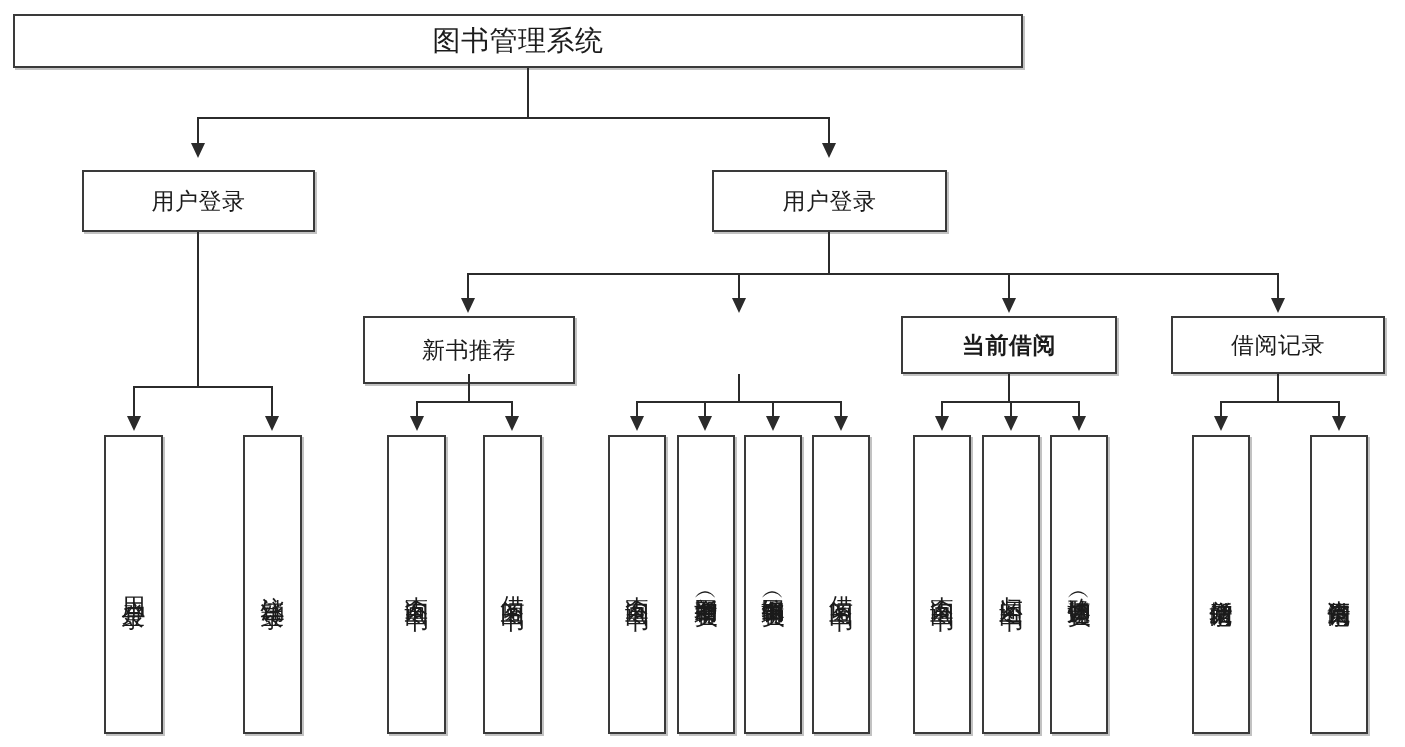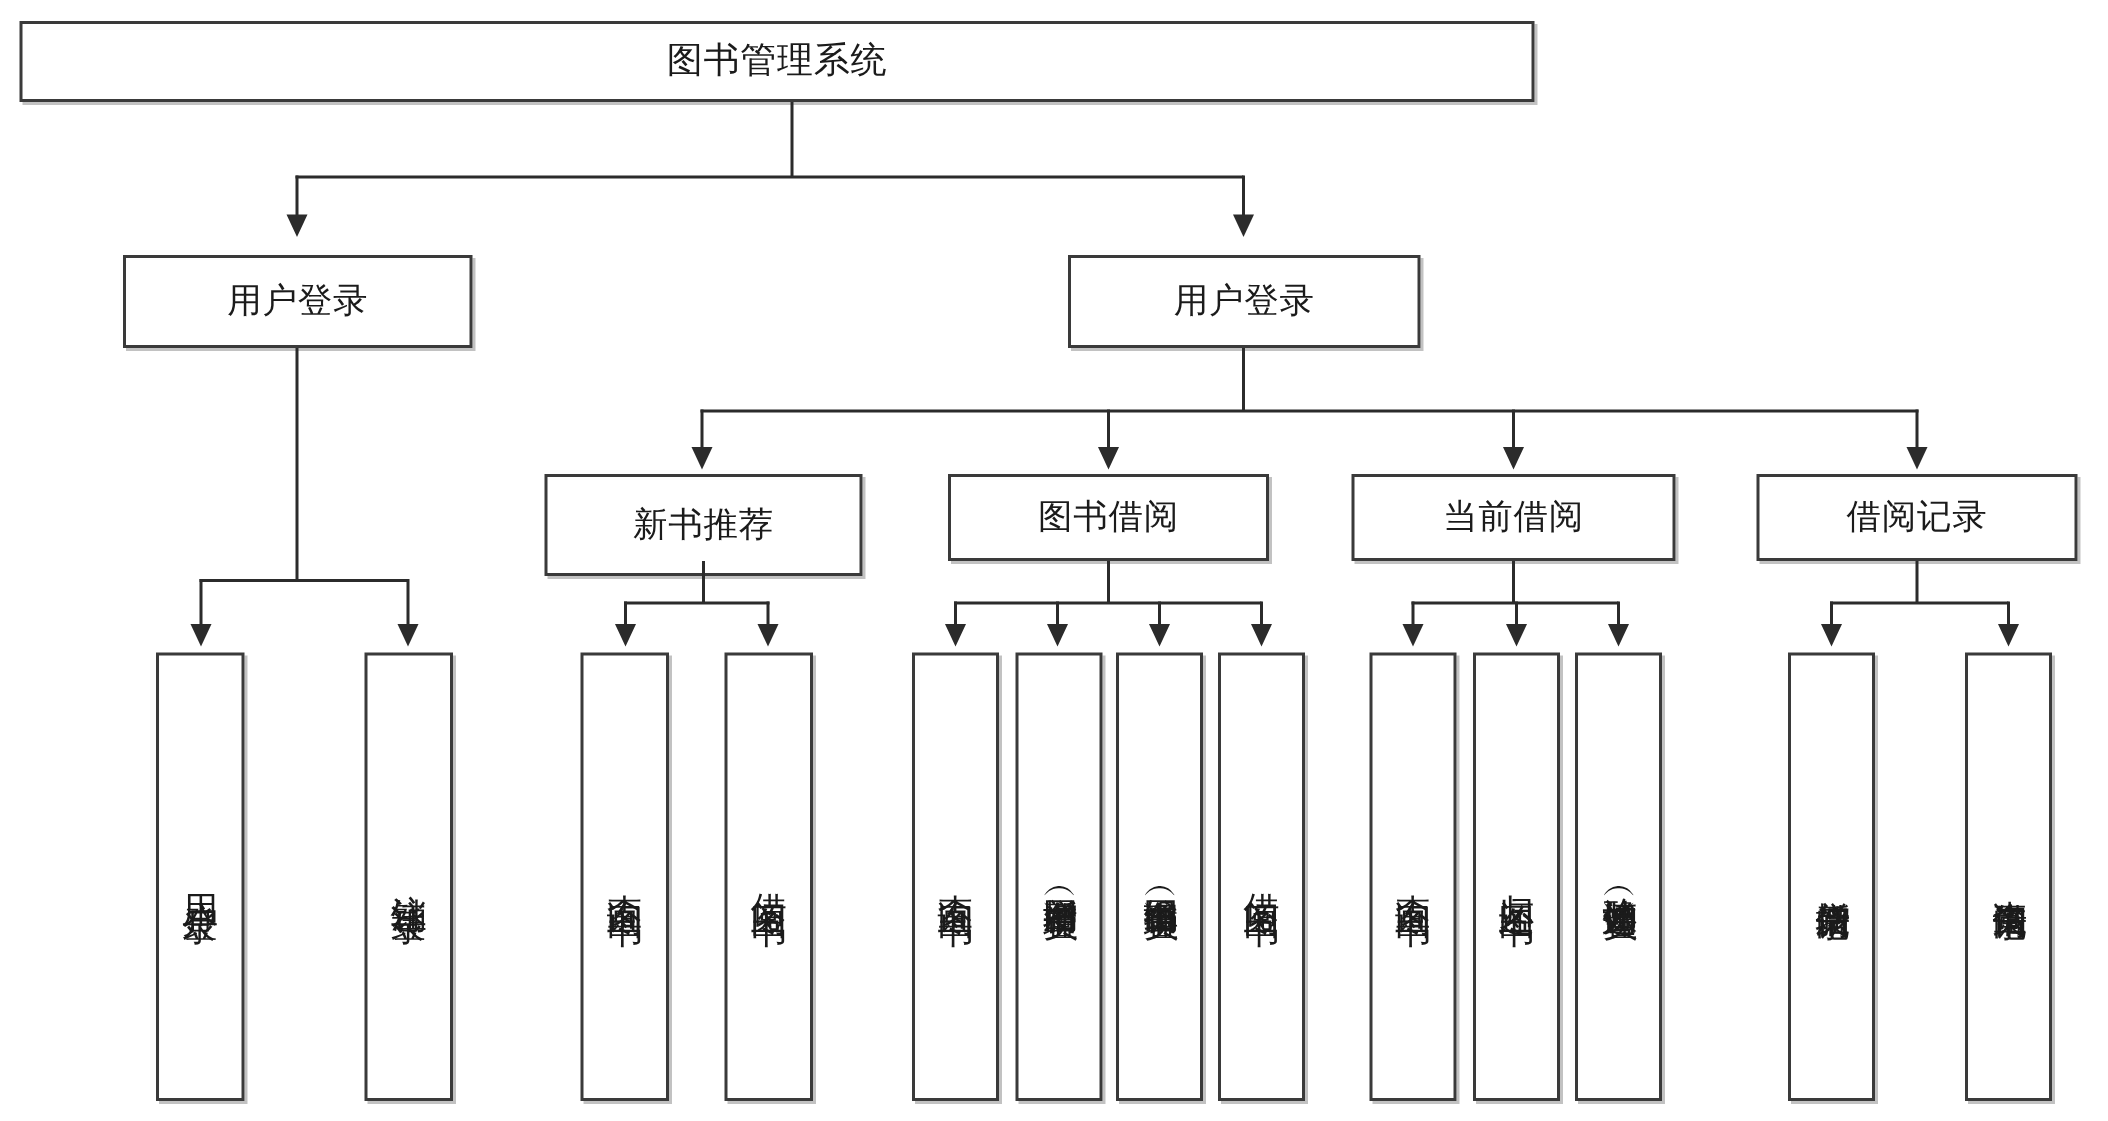--- a/index.html
+++ b/index.html
@@ -35,21 +35,21 @@
     display: block;
     line-height: 1.08;
   }
   
   .node.h .label {
     font-size: 23px;
     letter-spacing: 0.5px;
     white-space: nowrap;
   }
   .node.h.root .label {
-    font-size: 24px;
+    font-size: 28px;
   }
   
   .node.v {
     writing-mode: vertical-rl;
     text-orientation: upright;
     padding: 4px 0;
   }
   .node.v .label {
     writing-mode: vertical-rl;
     text-orientation: upright;
@@ -128,24 +128,21 @@
   <div class="vline" style="left:738px; top:273px; height:27px;"></div>
   <div class="arrow" style="left:732px; top:298px;"></div>
   <div class="vline" style="left:1008px; top:273px; height:27px;"></div>
   <div class="arrow" style="left:1002px; top:298px;"></div>
   <div class="vline" style="left:1277px; top:273px; height:27px;"></div>
   <div class="arrow" style="left:1271px; top:298px;"></div>
 
   <div class="node h shadow" style="left:363px; top:316px; width:212px; height:68px;">
     <span class="label">新书推荐</span>
   </div>
-  <div class="node h shadow" style="left:632px; top:316px; width:214px; height:58px;">
-    <span class="label">图书借阅</span>
-  </div>
-  <div class="node h shadow" style="left:901px; top:316px; width:216px; height:58px;">
+  <div class="node h shadow" style="left:901px; top:316px; width:216px; height:58px;font-weight:bold;">
     <span class="label">当前借阅</span>
   </div>
   <div class="node h shadow" style="left:1171px; top:316px; width:214px; height:58px;">
     <span class="label">借阅记录</span>
   </div>
 
   <div class="vline" style="left:468px; top:374px; height:28px;"></div>
   <div class="hline" style="left:416px; top:401px; width:97px;"></div>
   <div class="vline" style="left:416px; top:401px; height:17px;"></div>
   <div class="arrow" style="left:410px; top:416px;"></div>

